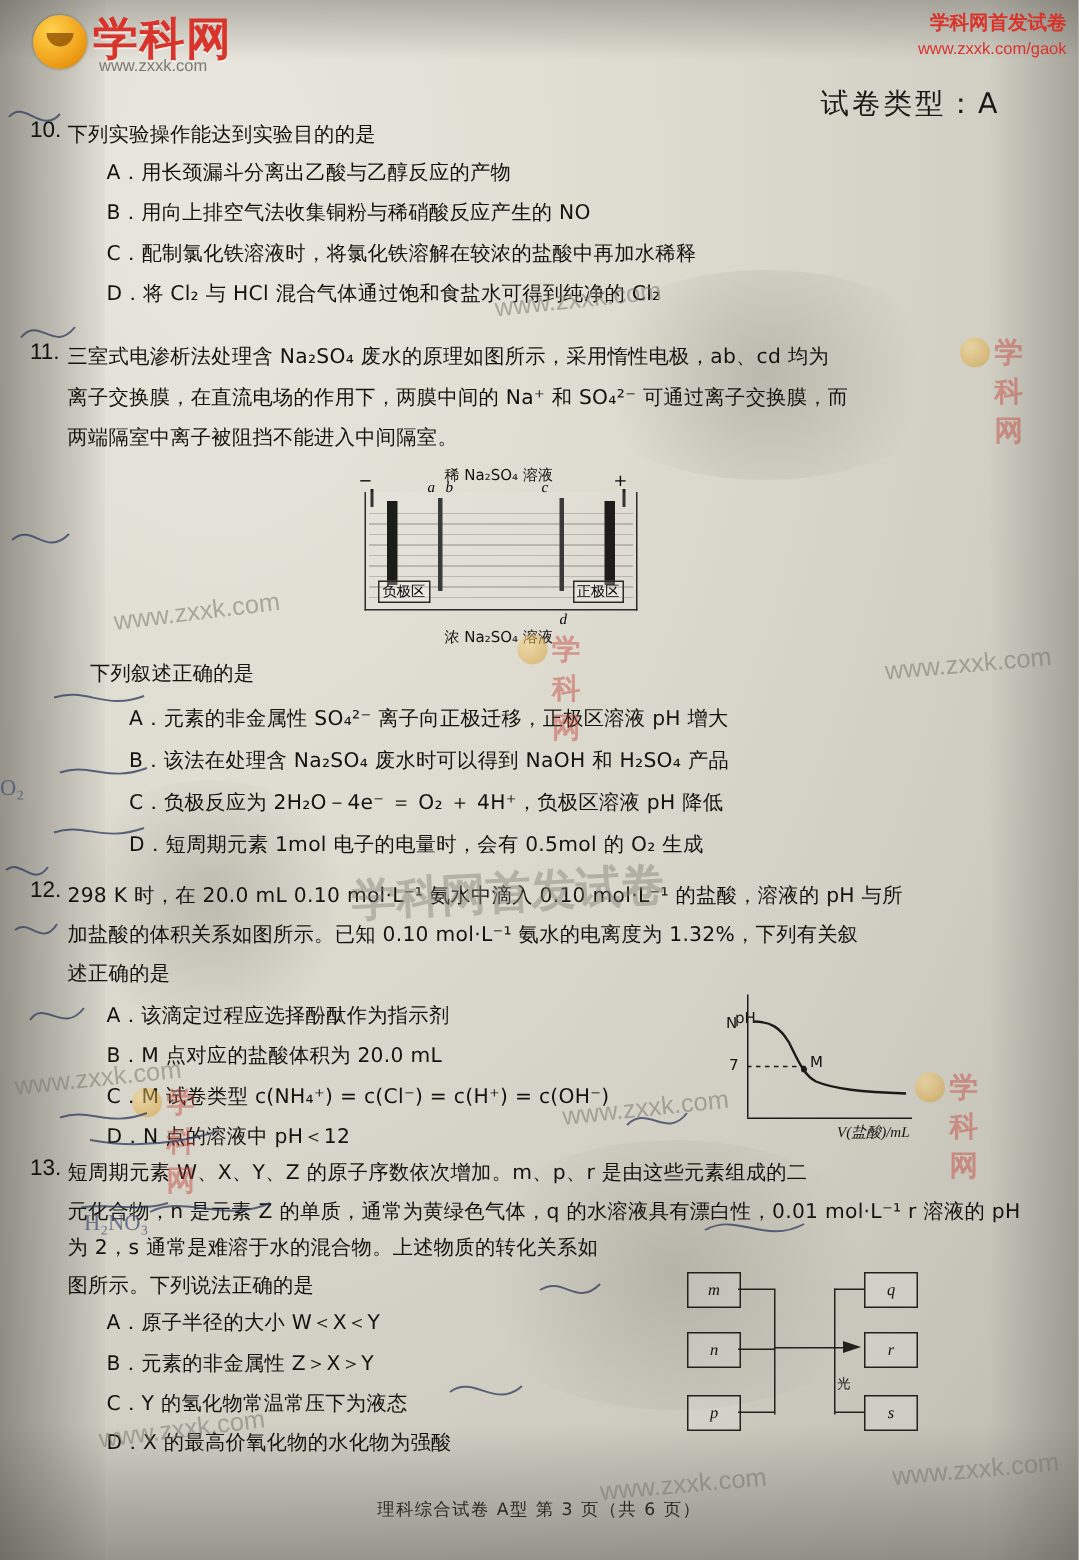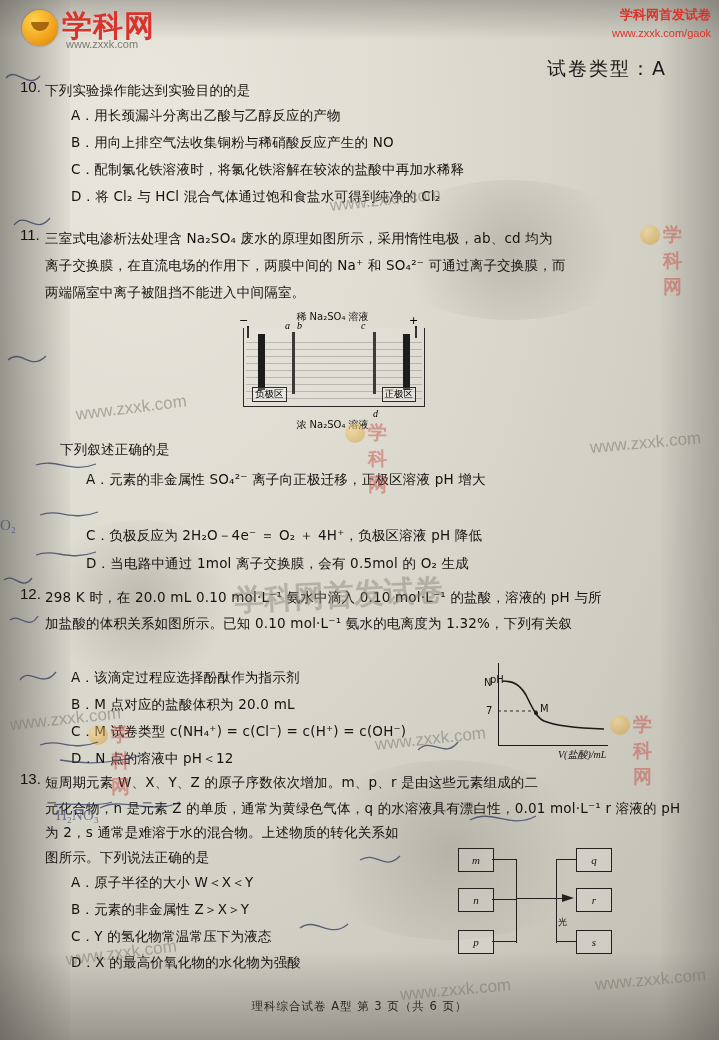--- a/index.html
+++ b/index.html
@@ -252,26 +252,28 @@
     <div class="letter" style="left:60px;top:8px;">a</div>
     <div class="letter" style="left:72px;top:8px;">b</div>
     <div class="letter" style="left:136px;top:8px;">c</div>
     <div class="letter" style="left:148px;top:96px;">d</div>
 
     <div class="cell-bot-label">浓 Na₂SO₄ 溶液</div>
   </div>
 
   <div class="q" style="left:60px;top:437px;width:300px;">下列叙述正确的是</div>
   <div class="q ind" style="left:60px;top:467px;width:560px;">A．元素的非金属性 SO₄²⁻ 离子向正极迁移，正极区溶液 pH 增大</div>
+  <div class="q ind" style="left:60px;top:495px;width:560px;">B．该法在处理含 Na₂SO₄ 废水时可以得到 NaOH 和 H₂SO₄ 产品</div>
   <div class="q ind" style="left:60px;top:523px;width:560px;">C．负极反应为 2H₂O－4e⁻ ＝ O₂ ＋ 4H⁺，负极区溶液 pH 降低</div>
-  <div class="q ind" style="left:60px;top:551px;width:560px;">D．当电路中通过 1mol 离子交换膜，会有 0.5mol 的 O₂ 生成</div>
+  <div class="q ind" style="left:60px;top:551px;width:560px;">D．短周期元素 1mol 电子的电量时，会有 0.5mol 的 O₂ 生成</div>
 
   <div class="qnum" style="left:20px;top:585px;">12.</div>
   <div class="q" style="left:45px;top:585px;width:640px;">298 K 时，在 20.0 mL 0.10 mol·L⁻¹ 氨水中滴入 0.10 mol·L⁻¹ 的盐酸，溶液的 pH 与所</div>
   <div class="q" style="left:45px;top:611px;width:640px;">加盐酸的体积关系如图所示。已知 0.10 mol·L⁻¹ 氨水的电离度为 1.32%，下列有关叙</div>
+  <div class="q" style="left:45px;top:637px;width:400px;">述正确的是</div>
 
   <div class="q ind" style="left:45px;top:665px;width:400px;">A．该滴定过程应选择酚酞作为指示剂</div>
   <div class="q ind" style="left:45px;top:692px;width:400px;">B．M 点对应的盐酸体积为 20.0 mL</div>
   <div class="q ind" style="left:45px;top:719px;width:420px;">C．M 试卷类型 c(NH₄⁺) = c(Cl⁻) = c(H⁺) = c(OH⁻)</div>
   <div class="q ind" style="left:45px;top:746px;width:400px;">D．N 点的溶液中 pH＜12</div>
 
   <div class="fig-curve">
     <div class="lbl" style="left:20px;top:-5px;margin-top:24px;">pH</div>
     <div class="axis-y"></div>
     <div class="axis-x"></div>

